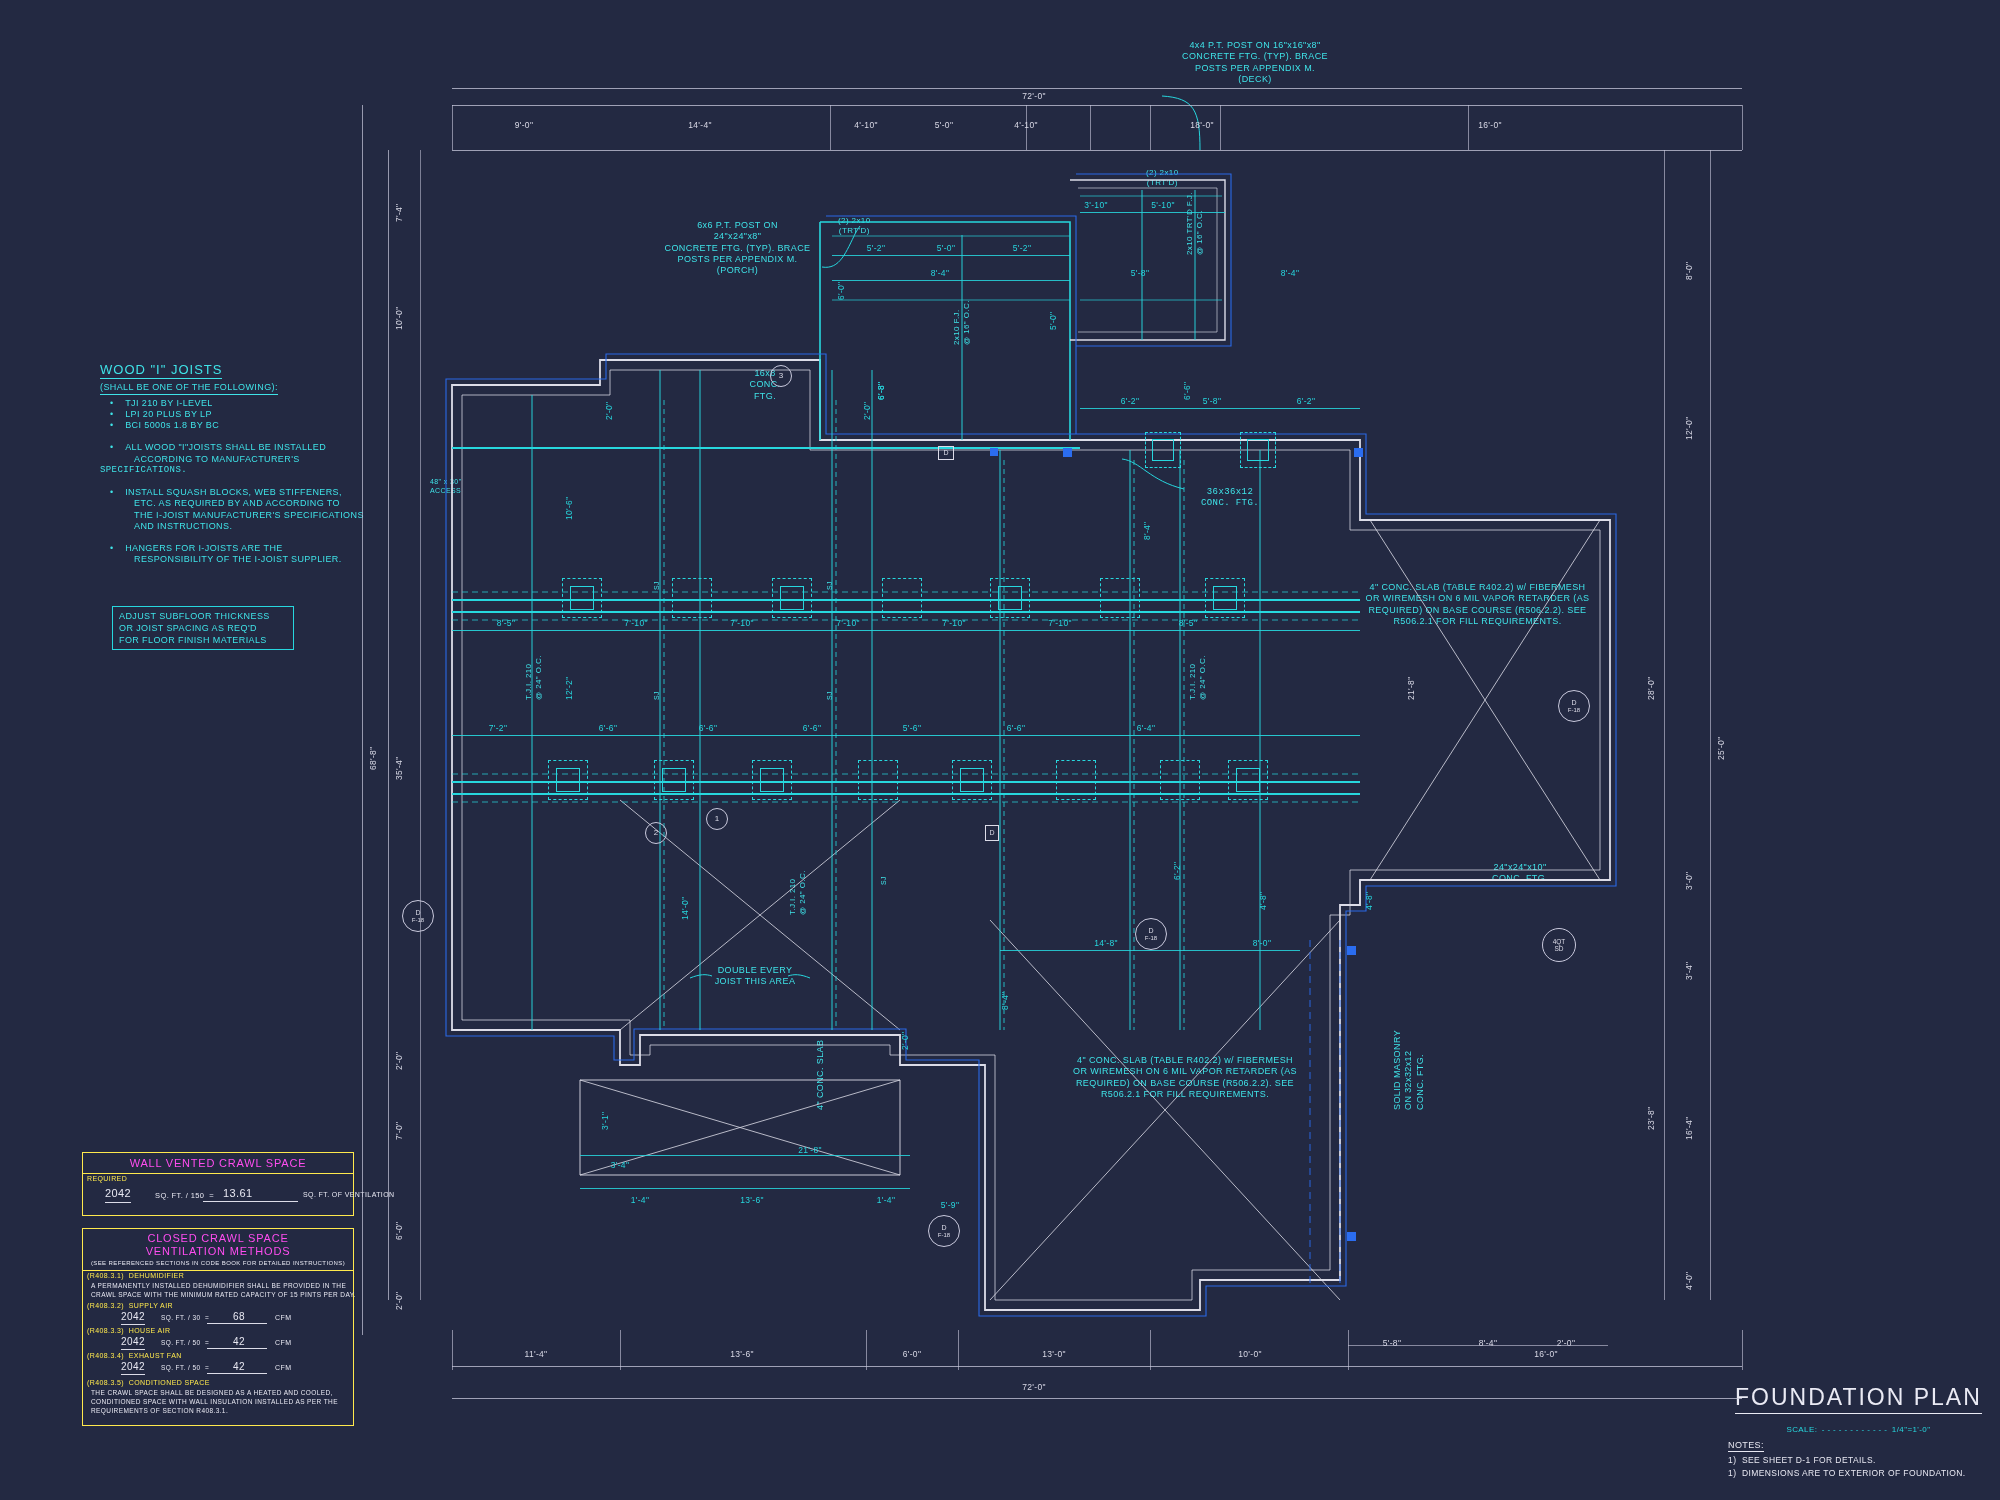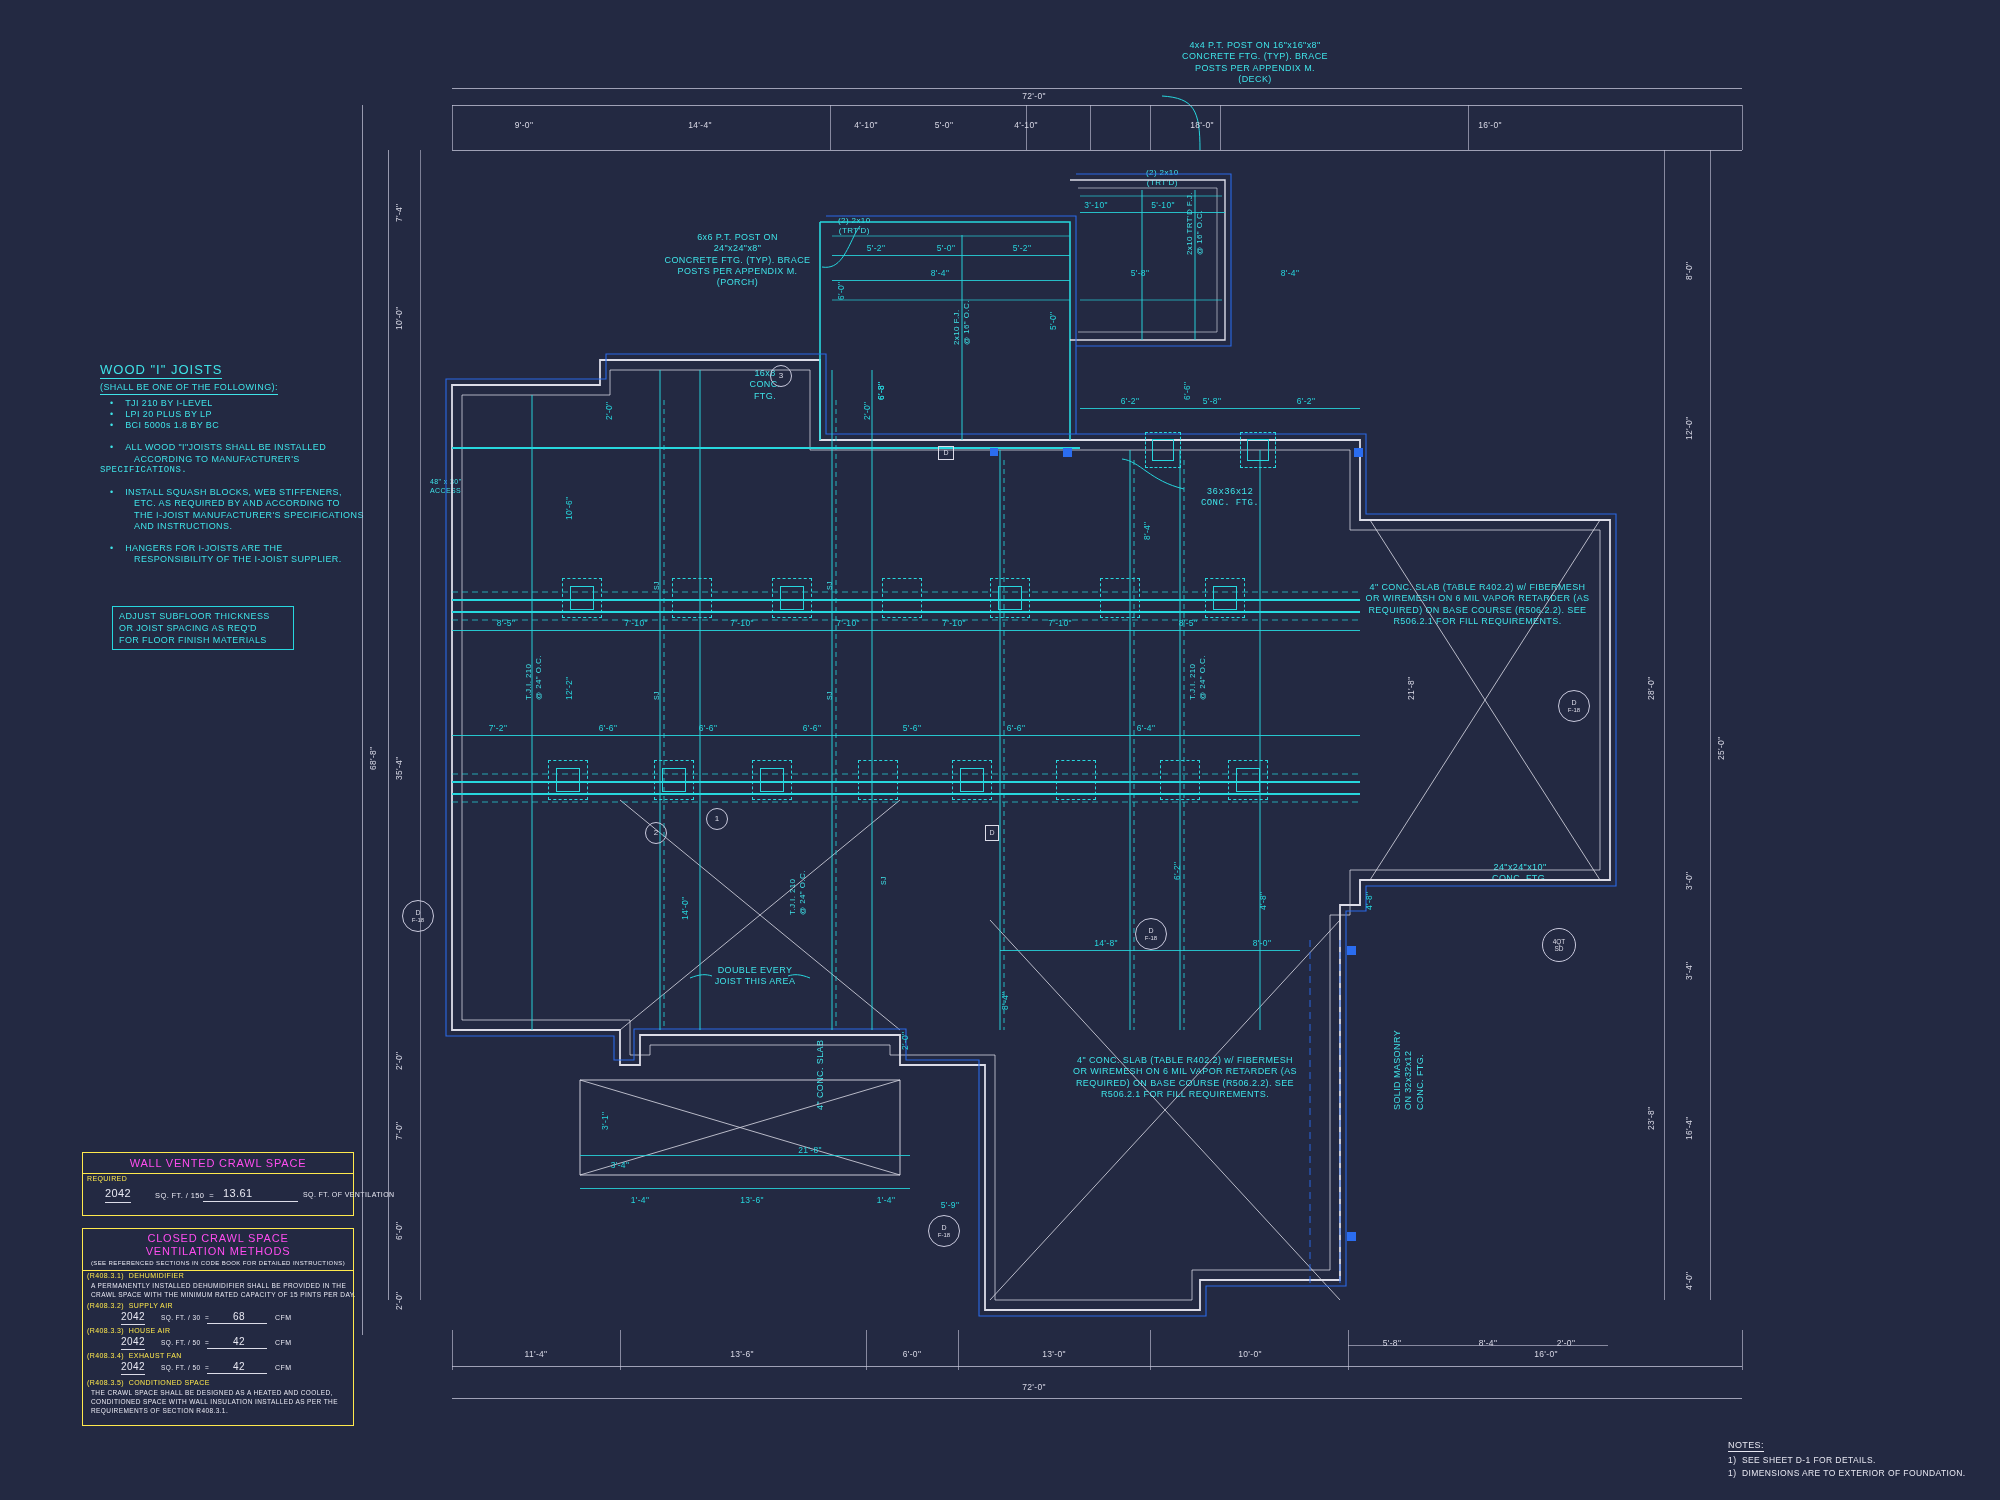--- a/index.html
+++ b/index.html
@@ -106,37 +106,45 @@
     <div class="t tw" style="left:150px;top:132px;font-size:10px;">42</div>
     <div class="abs" style="left:124px;top:144px;width:60px;height:1px;background:#dcdce8;"></div>
     <div class="t tw" style="left:192px;top:135px;font-size:7px;">CFM</div>
 
     <div class="t yel" style="left:4px;top:150px;font-size:7px;">(R408.3.5)  CONDITIONED SPACE</div>
     <div class="t tw" style="left:8px;top:160px;font-size:6.5px;">THE CRAWL SPACE SHALL BE DESIGNED AS A HEATED AND COOLED,</div>
     <div class="t tw" style="left:8px;top:169px;font-size:6.5px;">CONDITIONED SPACE WITH WALL INSULATION INSTALLED AS PER THE</div>
     <div class="t tw" style="left:8px;top:178px;font-size:6.5px;">REQUIREMENTS OF SECTION R408.3.1.</div>
   </div>
 
+  <div class="abs" style="left:1735px;top:1384px;">
+    <div class="title" style="position:relative;border-bottom:1.5px solid #eaeaf4;padding-bottom:2px;">FOUNDATION PLAN</div>
+    <div style="position:relative;margin-top:4px;text-align:center;">
+      <span class="t cy" style="position:relative;font-size:8px;">SCALE:</span>
+      <span class="t cy" style="position:relative;font-size:8px;">- - - - - - - - - - - -</span>
+      <span class="t cy" style="position:relative;font-size:8px;">1/4"=1'-0"</span>
+    </div>
+  </div>
   <div class="abs" style="left:1728px;top:1440px;">
     <div class="t tw" style="position:relative;font-size:9px;"><span class="u">NOTES:</span></div>
     <div class="t tw" style="position:relative;font-size:8.5px;margin-top:3px;">1)  SEE SHEET D-1 FOR DETAILS.</div>
     <div class="t tw" style="position:relative;font-size:8.5px;margin-top:2px;">1)  DIMENSIONS ARE TO EXTERIOR OF FOUNDATION.</div>
   </div>
 
   <div class="abs" style="left:1145px;top:40px;width:220px;text-align:center;">
     <div class="t" style="position:relative;display:block;">4x4 P.T. POST ON 16"x16"x8"</div>
     <div class="t" style="position:relative;display:block;">CONCRETE FTG. (TYP). BRACE</div>
     <div class="t" style="position:relative;display:block;">POSTS PER APPENDIX M.</div>
     <div class="t" style="position:relative;display:block;">(DECK)</div>
   </div>
   <svg class="abs" style="left:1160px;top:50px;" width="60" height="120">
     <path d="M2 46 C 34 48, 40 60, 40 100" stroke="#27d7de" stroke-width="1" fill="none"></path>
   </svg>
 
-  <div class="abs" style="left:645px;top:232px;width:185px;text-align:center;">
+  <div class="abs" style="left:645px;top:220px;width:185px;text-align:center;">
     <div class="t" style="position:relative;display:block;">6x6 P.T. POST ON</div>
     <div class="t" style="position:relative;display:block;">24"x24"x8"</div>
     <div class="t" style="position:relative;display:block;">CONCRETE FTG. (TYP). BRACE</div>
     <div class="t" style="position:relative;display:block;">POSTS PER APPENDIX M.</div>
     <div class="t" style="position:relative;display:block;">(PORCH)</div>
   </div>
   <svg class="abs" style="left:820px;top:222px;" width="60" height="60">
     <path d="M2 45 C 20 48, 26 30, 36 10 L 40 4" stroke="#27d7de" stroke-width="1" fill="none"></path>
   </svg>
 

